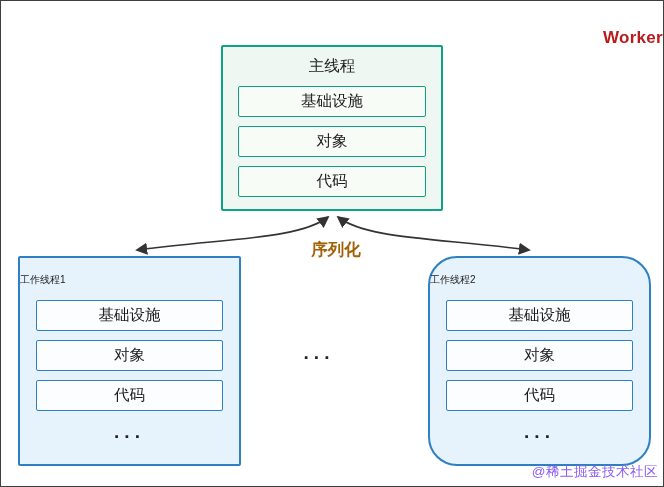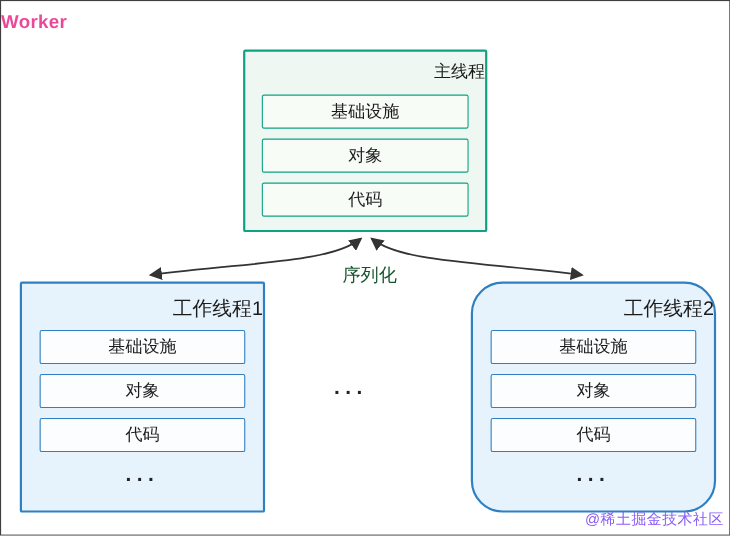--- a/index.html
+++ b/index.html
@@ -11,43 +11,43 @@
   .canvas {
     position: relative;
     width: 664px;
     height: 487px;
     background: #ffffff;
     border: 1.5px solid #3f3f3f;
     overflow: hidden;
   }
   .diagram-title {
     position: absolute;
-    top: 9px;
+    top: 27px;
     left: 0;
     width: 100%;
-    text-align: left;
+    text-align: right;
     font-size: 17px;
     font-weight: 700;
     letter-spacing: 0.3px;
-    color: #ec4899;
+    color: #b91c1c;
   }
   
   .main-box {
     position: absolute;
     left: 220px;
     top: 44px;
     width: 222px;
     height: 166px;
     background: #eef7f1;
     border: 2px solid #0fa183;
     border-radius: 2px;
   }
   .main-box .box-title {
     margin-top: 8px;
-    text-align: right;
+    text-align: center;
     font-size: 15.5px;
     height: 22px;
     line-height: 22px;
     font-family: Liberation Serif, serif;
   }
   .main-box .item {
     width: 188px;
     height: 31px;
     margin: 9px auto 0 auto;
     background: #f8fcf7;
@@ -66,22 +66,22 @@
     width: 223px;
     height: 210px;
     background: #e7f3fc;
     border: 2px solid #2f80c3;
     border-radius: 2px;
   }
   .worker-box.left  { left: 17px; }
   .worker-box.right { left: 427px; border-radius: 29px; }
   .worker-box .box-title {
     margin-top: 11px;
-    text-align: right;
-    font-size: 18px;
+    text-align: left;
+    font-size: 10px;
     height: 22px;
     line-height: 22px;
   }
   .worker-box .item {
     width: 187px;
     height: 31px;
     margin: 9px auto 0 auto;
     background: #fcfdff;
     border: 1.5px solid #2f80c3;
     border-radius: 2px;
@@ -107,21 +107,22 @@
     height: 487px;
     pointer-events: none;
   }
   .serialization-label {
     position: absolute;
     left: 260px;
     top: 238px;
     width: 150px;
     text-align: center;
     font-size: 16.5px;
-    color: #14532d;
+    color: #a16207;
+    font-weight: bold;
   }
   .more-ellipsis {
     position: absolute;
     left: 288px;
     top: 341px;
     width: 60px;
     text-align: center;
     font-size: 19px;
     font-weight: 700;
     letter-spacing: 5px;

